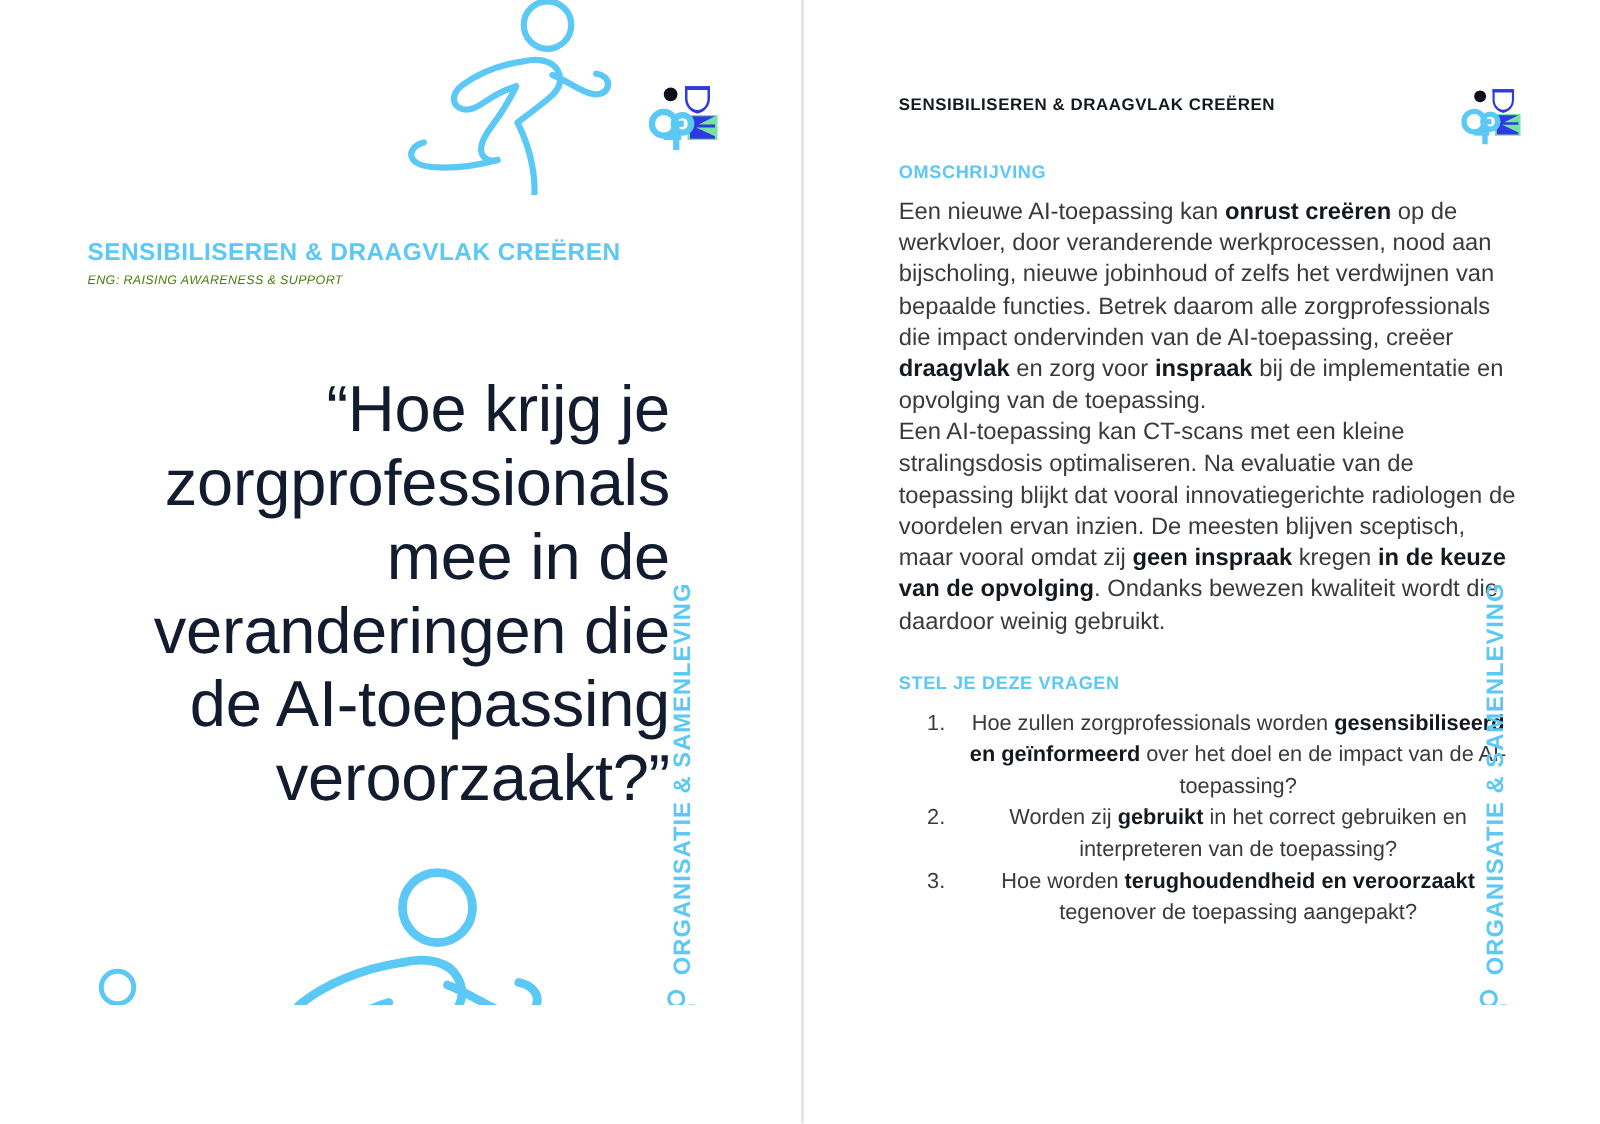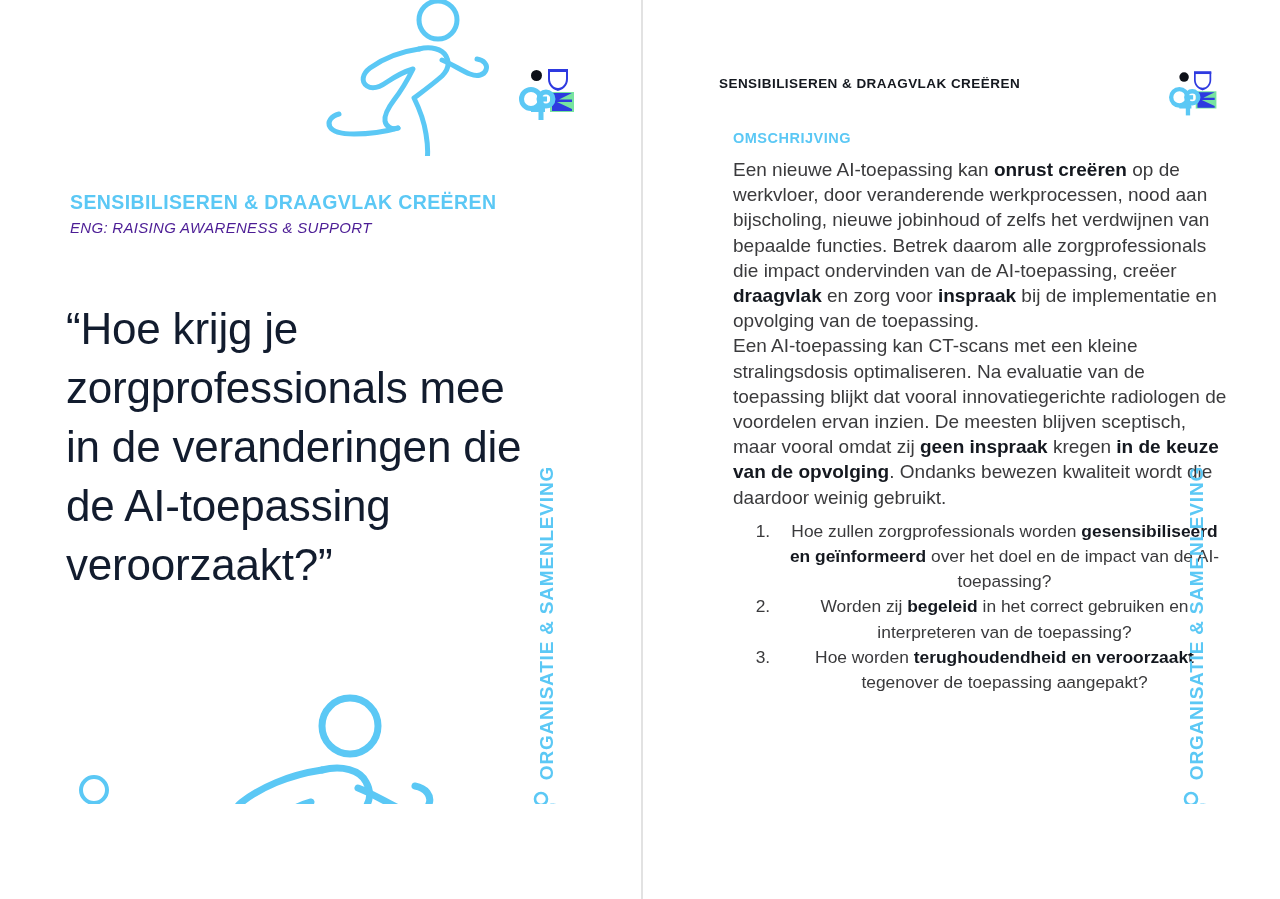--- a/index.html
+++ b/index.html
@@ -48,38 +48,39 @@
     font-size: 19.5px;
     font-weight: bold;
     letter-spacing: 0.4px;
     color: #5BC8F5;
     white-space: nowrap;
   }
   .lp-sub {
     position: absolute;
     left: 70px;
     top: 219px;
-    font-size: 15px;
+    font-size: 10px;
     font-style: italic;
     font-weight: normal;
     letter-spacing: 0.3px;
-    color: #4c1d95;
+    color: #4d7c0f;
     white-space: nowrap;
     text-align: right;
   }
   .lp-quote {
     position: absolute;
     left: 66px;
     top: 299px;
     width: 470px;
-    font-size: 44px;
+    font-size: 52px;
     line-height: 59px;
     font-weight: normal;
     color: #121C2E;
     letter-spacing: -0.2px;
+    text-align: right;
   }
 
   
   .side-label {
     position: absolute;
     font-size: 19px;
     font-weight: bold;
     letter-spacing: 0.8px;
     color: #5BC8F5;
     writing-mode: vertical-rl;
@@ -229,30 +230,31 @@
         <path d="M31 26 H55 V36 L42 36 L55 36 V46 H31 Z" fill="#77E3A0"></path>
         <path d="M33 27 H53 L40 33.5 L53 33.5 V36 L38 36 L53 43 V45 H33 Z" fill="#2E3AE0"></path>
         <circle cx="12" cy="33" r="9.5" stroke="#5BC8F5" stroke-width="5" fill="none"></circle>
         <circle cx="27" cy="33" r="7" stroke="#5BC8F5" stroke-width="5" fill="none"></circle>
         <rect x="19" y="30.5" width="9" height="5" fill="#5BC8F5"></rect>
         <rect x="19.5" y="33" width="5" height="21" fill="#5BC8F5"></rect>
         <rect x="12" y="41" width="14" height="5" fill="#5BC8F5"></rect>
       </svg>
     </div>
 
-    <div class="rp-body" style="left:76px;margin-left:14px;">
+    <div class="rp-body" style="left:76px;">
 
       <h2 class="sec-head">OMSCHRIJVING</h2>
       <p class="sec-para">Een nieuwe AI-toepassing kan <b>onrust creëren</b> op de werkvloer, door veranderende werkprocessen, nood aan bijscholing, nieuwe jobinhoud of zelfs het verdwijnen van bepaalde functies. Betrek daarom alle zorgprofessionals die impact ondervinden van de AI-toepassing, creëer <b>draagvlak</b> en zorg voor <b>inspraak</b> bij de implementatie en opvolging van de toepassing.</p>
 
       <p class="sec-para">Een AI-toepassing kan CT-scans met een kleine stralingsdosis optimaliseren. Na evaluatie van de toepassing blijkt dat vooral innovatiegerichte radiologen de voordelen ervan inzien. De meesten blijven sceptisch, maar vooral omdat zij <b>geen inspraak</b> kregen <b>in de keuze van de opvolging</b>. Ondanks bewezen kwaliteit wordt die daardoor weinig gebruikt.</p>
 
+      <h2 class="sec-head gap">STEL JE DEZE VRAGEN</h2>
       <ol class="q-list">
           <li>Hoe zullen zorgprofessionals worden <b>gesensibiliseerd en geïnformeerd</b> over het doel en de impact van de AI-toepassing?</li>
-          <li>Worden zij <b>begeleid</b> in het correct gebruiken en interpreteren van de toepassing?</li>
+          <li>Worden zij <b>gebruikt</b> in het correct gebruiken en interpreteren van de toepassing?</li>
           <li>Hoe worden <b>terughoudendheid en veroorzaakt</b> tegenover de toepassing aangepakt?</li>
         </ol>
     </div>
 
     <div class="side-label" style="left:543px; top:466px;">ORGANISATIE &amp; SAMENLEVING</div>
 
     <div class="side-runner" style="left:538px; top:789px;">
       <svg width="46" height="46" viewBox="0 0 46 46" fill="none">
         <circle cx="10" cy="10" r="6" stroke="#5BC8F5" stroke-width="2.6"></circle>
         <path d="M20 16 C15 17 11 19 9 22 C7.5 24 8 26 10 27 C12 28 14 26 16 24

